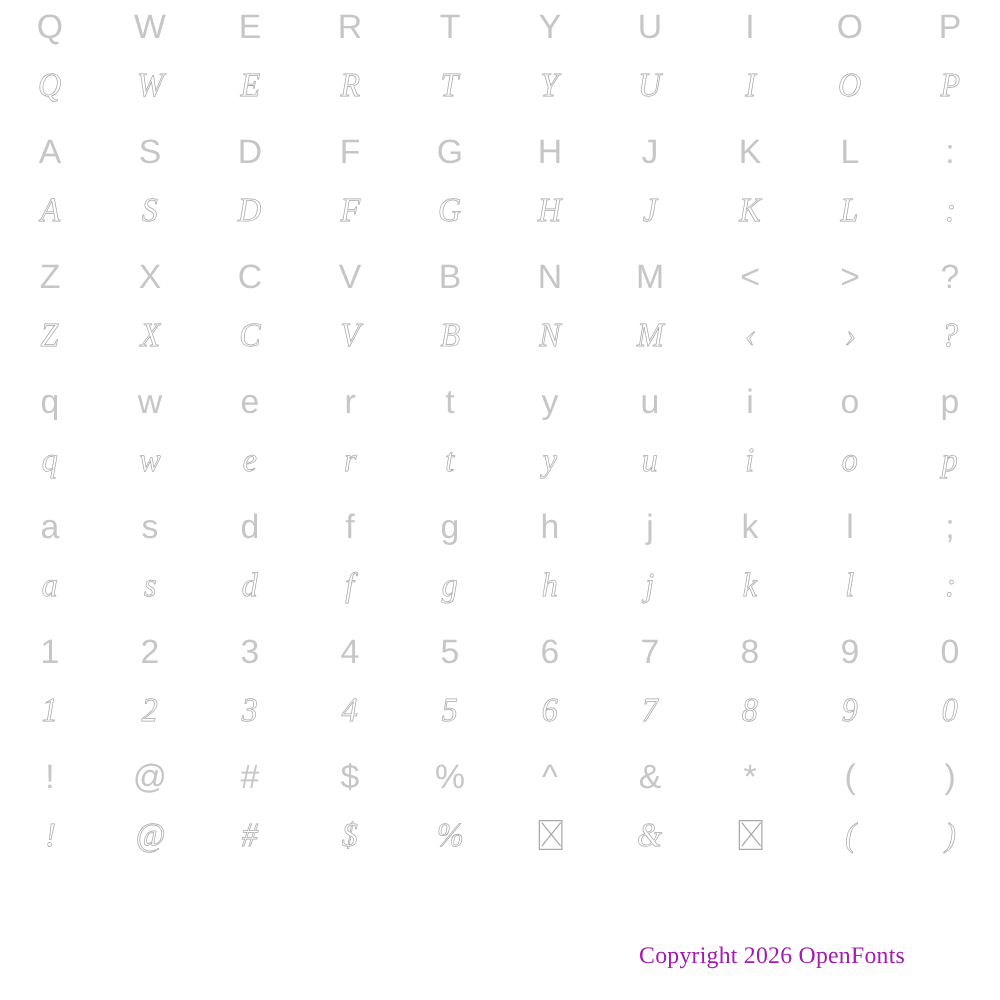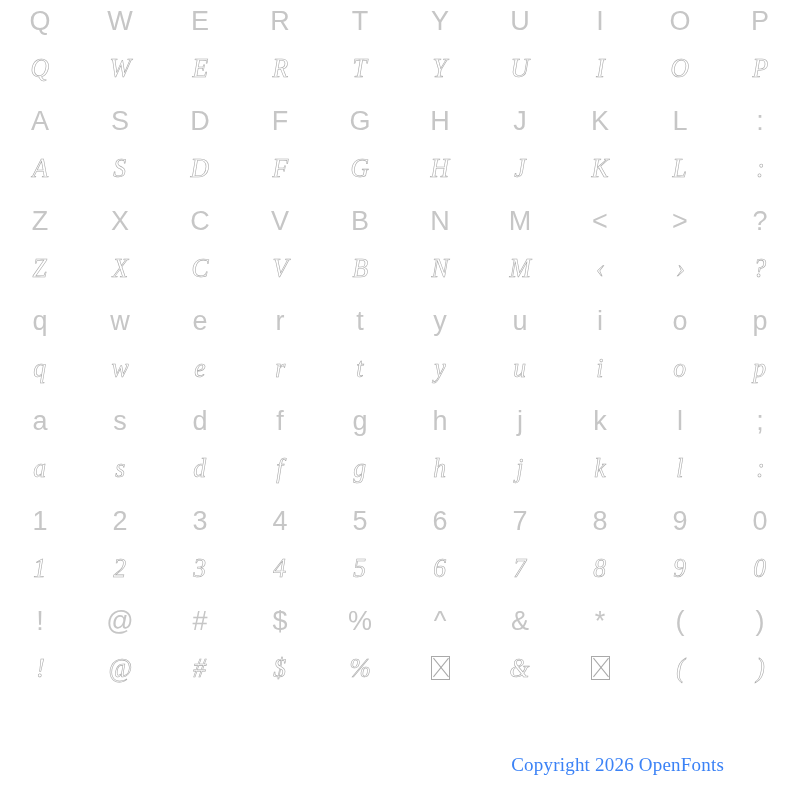--- a/index.html
+++ b/index.html
@@ -100,21 +100,21 @@
   }
   .tofu-wrap .d1 { transform: rotate(51deg); }
   .tofu-wrap .d2 { transform: rotate(-51deg); }
 
   .copyright {
     position: absolute;
     right: 76px;
     bottom: 24px;
     font-family: "Liberation Serif", serif;
     font-size: 19px;
-    color: #3b82f6;
+    color: #a21caf;
     letter-spacing: 0.2px;
   }
 </style>
 </head>
 <body>
 
 <div class="sheet">
   <div class="grid" id="glyph-grid">
       <div class="cell">
         <div class="key">Q</div>

